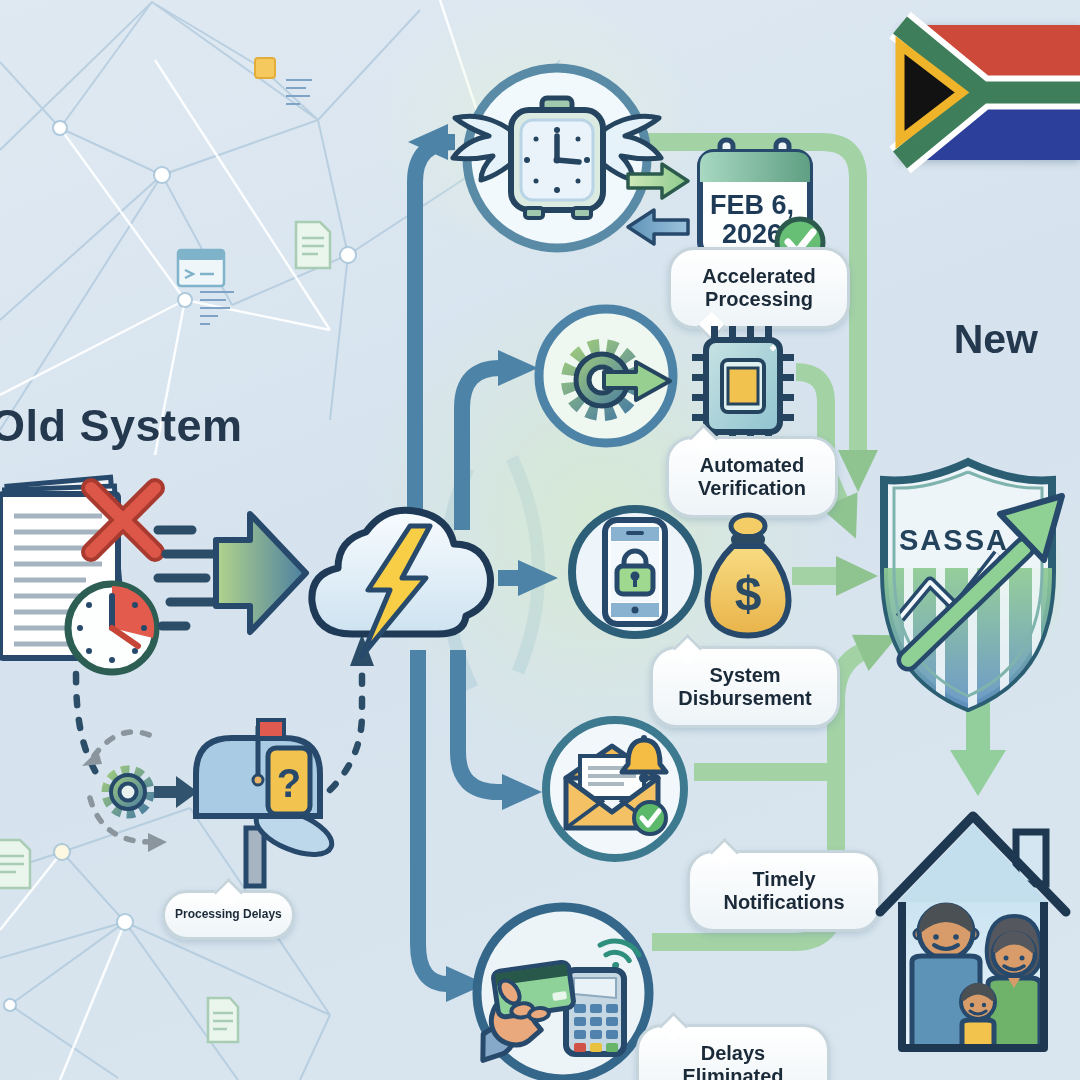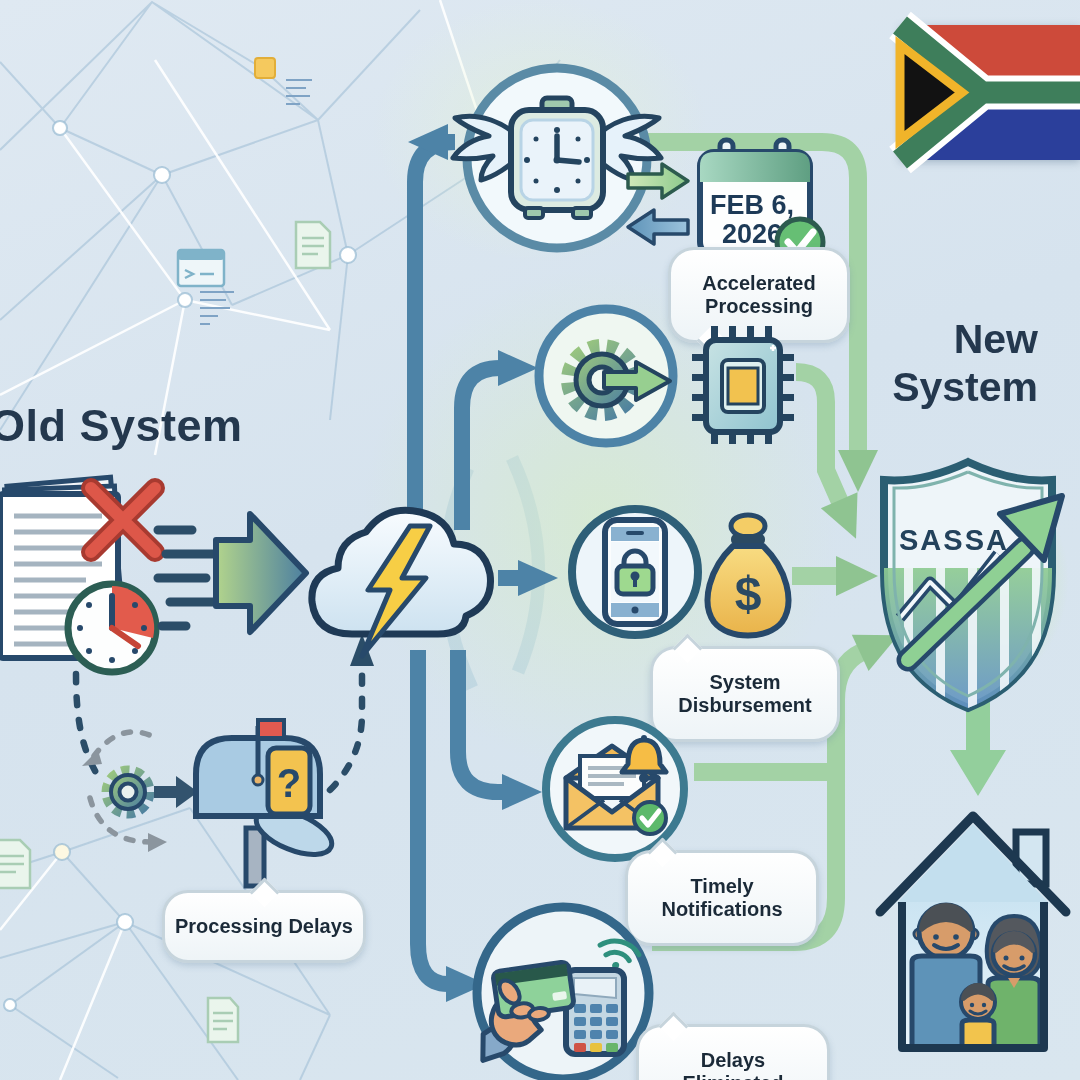--- a/index.html
+++ b/index.html
@@ -14,21 +14,21 @@
     background:radial-gradient(closest-side,rgba(214,238,190,.55),rgba(214,238,190,0) 72%);}
   .tint-top{left:300px;top:-60px;width:480px;height:380px;
     background:radial-gradient(closest-side,rgba(228,244,208,.5),rgba(228,244,208,0) 70%);}
   .glow-shield{left:845px;top:425px;width:260px;height:310px;
     background:radial-gradient(closest-side,rgba(193,236,152,.95),rgba(193,236,152,0) 72%);}
   .title{position:absolute;font-weight:800;color:#24384e;}
   .title-old{left:-10px;top:400px;font-size:45px;letter-spacing:.5px;}
   .title-new{left:860px;top:316px;width:178px;text-align:right;font-size:41px;line-height:1.16;}
   .bubble{position:absolute;background:linear-gradient(#ffffff,#eef4f7);
     border:3px solid #c6d4dc;border-radius:26px;color:#1b2a38;font-weight:bold;
-    font-size:20px;text-align:center;padding:22px 10px;line-height:1.15;
+    font-size:20px;text-align:center;padding:15px 10px;line-height:1.15;
     box-shadow:0 3px 6px rgba(110,140,165,.3);}
   .bubble::before{content:"";position:absolute;width:18px;height:18px;background:#fff;
     transform:rotate(45deg);}
   .tail-tl::before{top:-11px;left:24px;border-left:3px solid #c6d4dc;border-top:3px solid #c6d4dc;}
   .tail-tc::before{top:-11px;left:calc(50% - 10px);border-left:3px solid #c6d4dc;border-top:3px solid #c6d4dc;}
   .tail-bl::before{bottom:-11px;left:30px;border-right:3px solid #c6d4dc;border-bottom:3px solid #c6d4dc;}
   .nowrap{white-space:nowrap;}
 </style>
 </head>
 <body>
@@ -234,21 +234,21 @@
     <rect x="62" y="112" width="18" height="58" fill="#a7b4c2" stroke="#27496b" stroke-width="5"></rect>
     <ellipse cx="110" cy="116" rx="40" ry="18" transform="rotate(22 110 116)" fill="#bdd8ea" stroke="#27496b" stroke-width="5"></ellipse>
     <path d="M12,100 V58 Q12,22 48,22 H100 Q136,22 136,58 V100 Z" fill="#a9cbe3" stroke="#27496b" stroke-width="6"></path>
     <rect x="84" y="32" width="42" height="66" rx="8" fill="#f3c34f" stroke="#27496b" stroke-width="5"></rect>
     <path d="M74,64 V10" stroke="#27496b" stroke-width="5"></path>
     <rect x="74" y="4" width="26" height="18" fill="#e05a50" stroke="#27496b" stroke-width="4"></rect>
     <circle cx="74" cy="64" r="5" fill="#e8b46a" stroke="#27496b" stroke-width="3"></circle>
     <text x="105" y="81" font-size="40" text-anchor="middle" fill="#27496b">?</text>
   </svg>
 
-  <div class="bubble tail-tc nowrap" style="left:162px;top:890px;font-size:20px;">Processing Delays</div>
+  <div class="bubble tail-tc nowrap" style="left:162px;top:890px;font-size:12px;">Processing Delays</div>
 
   <svg class="abs" style="left:445px;top:48px" width="225" height="220">
     <circle cx="112" cy="110" r="90" fill="#f2f9fc" stroke="#5a8ba6" stroke-width="9"></circle>
     <path id="wingL" d="M76,92 C60,74 34,64 10,70 C22,80 34,84 44,88 C30,90 16,98 8,110 C24,112 38,110 48,108 C40,116 36,124 36,132 C52,128 66,116 76,108 Z" fill="#e6f2fa" stroke="#24445f" stroke-width="5" stroke-linejoin="round"></path>
     <use href="#wingL" transform="matrix(-1,0,0,1,224,0)"></use>
     <rect x="97" y="50" width="30" height="14" rx="5" fill="#9fc9ad" stroke="#24445f" stroke-width="5"></rect>
     <rect x="66" y="62" width="92" height="100" rx="18" fill="#dcebe2" stroke="#24445f" stroke-width="6"></rect>
     <rect x="76" y="72" width="72" height="80" rx="12" fill="#eaf3fa" stroke="#b8d4e6" stroke-width="3"></rect>
     <rect x="80" y="160" width="18" height="10" rx="3" fill="#9fc9ad" stroke="#24445f" stroke-width="4"></rect>
     <rect x="128" y="160" width="18" height="10" rx="3" fill="#9fc9ad" stroke="#24445f" stroke-width="4"></rect>
@@ -314,20 +314,21 @@
         <rect x="89" y="50" width="15" height="7"></rect>
         <rect x="89" y="70" width="15" height="7"></rect>
         <rect x="89" y="90" width="15" height="7"></rect>
     </g>
     <rect x="16" y="16" width="74" height="92" rx="10" fill="url(#gradChip)" stroke="#24445f" stroke-width="6"></rect>
     <rect x="32" y="36" width="42" height="52" rx="6" fill="#def0ef" stroke="#24445f" stroke-width="4"></rect>
     <rect x="38" y="44" width="30" height="36" fill="#f2c24f" stroke="#24445f" stroke-width="3"></rect>
     <path d="M80,24 h6 M83,21 v6" stroke="#ffffff" stroke-width="2.5"></path>
   </svg>
 
+  <div class="bubble tail-tl" style="left:666px;top:436px;width:146px;">Automated Verification</div>
 
   <svg class="abs" style="left:568px;top:506px" width="150" height="145">
     <circle cx="67" cy="66" r="63" fill="#edf5fa" stroke="#2e5f78" stroke-width="8"></circle>
     <rect x="37" y="14" width="60" height="104" rx="12" fill="#fbfdfe" stroke="#27496b" stroke-width="6"></rect>
     <rect x="43" y="21" width="48" height="14" fill="#89b1d0"></rect>
     <rect x="58" y="25" width="18" height="4" rx="2" fill="#27496b"></rect>
     <rect x="43" y="36" width="48" height="60" fill="#f2f8fc"></rect>
     <rect x="43" y="97" width="48" height="14" fill="#89b1d0"></rect>
     <circle cx="67" cy="104" r="3.5" fill="#27496b"></circle>
     <path d="M56,60 v-4 a11,11 0 0 1 22,0 v4" fill="none" stroke="#27496b" stroke-width="5"></path>
@@ -356,21 +357,21 @@
       <path d="M-16,8 Q-16,-16 0,-16 Q16,-16 16,8 L22,16 H-22 Z" fill="#f6bd45" stroke="#27496b" stroke-width="5" stroke-linejoin="round"></path>
       <circle cx="0" cy="22" r="5" fill="#27496b"></circle>
       <circle cx="0" cy="-18" r="3" fill="#27496b"></circle>
     </g>
     <g>
       <circle cx="110" cy="106" r="16" fill="#5cb96b" stroke="#27496b" stroke-width="4"></circle>
       <polyline points="102,106 108,113 119,99" fill="none" stroke="#ffffff" stroke-width="5" stroke-linecap="round" stroke-linejoin="round"></polyline>
     </g>
   </svg>
 
-  <div class="bubble tail-tl" style="left:625px;top:850px;width:168px;">Timely Notifications</div>
+  <div class="bubble tail-tl" style="left:687px;top:850px;width:168px;">Timely Notifications</div>
 
   <svg class="abs" style="left:468px;top:898px" width="195" height="190">
     <circle cx="95" cy="95" r="86" fill="#edf4f8" stroke="#34678a" stroke-width="9"></circle>
     <g transform="translate(152,50) rotate(14)" fill="none" stroke="#2e8f7d" stroke-width="5" stroke-linecap="round">
       <path d="M-12,10 A17,17 0 0 1 12,10"></path>
       <path d="M-20,2 A28,28 0 0 1 20,2"></path>
       <circle cx="0" cy="18" r="3.5" fill="#2e8f7d" stroke="none"></circle>
     </g>
     <g>
       <rect x="98" y="72" width="58" height="84" rx="9" fill="#c4d7e3" stroke="#27496b" stroke-width="6"></rect>
@@ -399,21 +400,20 @@
       <ellipse cx="52" cy="110" rx="11" ry="7" fill="#eaa97c" stroke="#27496b" stroke-width="4"></ellipse>
       <ellipse cx="68" cy="116" rx="10" ry="6" fill="#eaa97c" stroke="#27496b" stroke-width="4"></ellipse>
       <ellipse cx="42" cy="90" rx="8" ry="13" transform="rotate(-28 42 90)" fill="#eaa97c" stroke="#27496b" stroke-width="4"></ellipse>
     </g>
   </svg>
 
   <div class="bubble tail-tl" style="left:636px;top:1024px;width:168px;">Delays Eliminated</div>
 
   <div class="title title-new">
     <div>New</div>
-    <div>System</div>
   </div>
 
   <svg class="abs" style="left:866px;top:450px" width="205" height="265" viewBox="0 0 205 265">
     <defs>
       <clipPath id="shieldClip">
         <path d="M102,12 C132,26 162,32 186,30 L186,122 C186,200 152,238 102,258 C52,238 18,200 18,122 L18,30 C42,32 72,26 102,12 Z"></path>
       </clipPath>
     </defs>
     <path d="M102,12 C132,26 162,32 186,30 L186,122 C186,200 152,238 102,258 C52,238 18,200 18,122 L18,30 C42,32 72,26 102,12 Z" fill="#eef5f9" stroke="#2b5e72" stroke-width="8"></path>
     <g clip-path="url(#shieldClip)">

